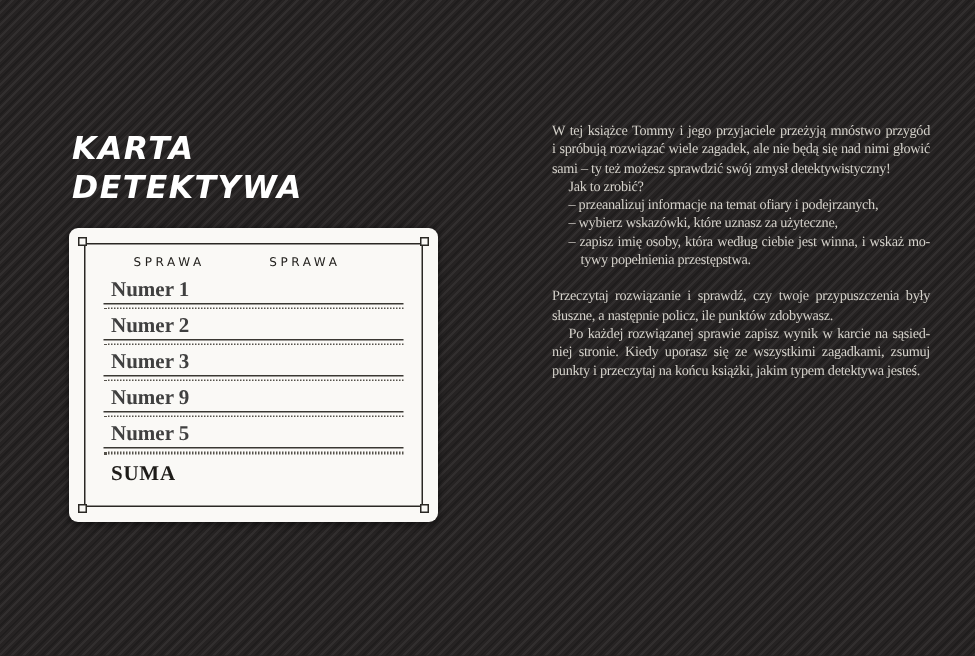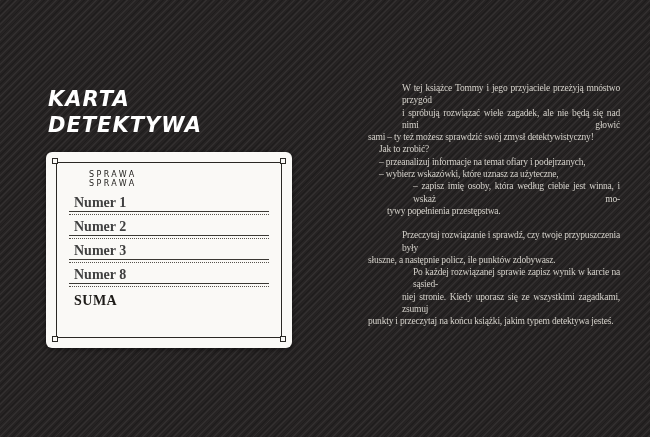--- a/index.html
+++ b/index.html
@@ -44,21 +44,21 @@
   }
   .corner.tl { top: -5px; left: -5px; }
   .corner.tr { top: -5px; right: -5px; }
   .corner.bl { bottom: -5px; left: -5px; }
   .corner.br { bottom: -5px; right: -5px; }
 
   .headers {
     display: flex; justify-content: space-between;
     padding: 2px 42px 0 20px; margin-bottom: 7px;
     font-family: "DejaVu Sans", sans-serif;
-    font-size: 8px; letter-spacing: 2.4px; color: #23211e; flex-direction: column;
+    font-size: 8px; letter-spacing: 2.4px; color: #23211e;
   }
   .case-row { margin-bottom: 4px; }
   .case-label {
     font-weight: bold; font-size: 14px; line-height: 16px;
     color: #404040; padding-left: 5px;
     border-bottom: 1px solid #3a3833;
   }
   .dot-rule { height: 3px; border-bottom: 1px dotted #55524b; }
   .dot-rule.extra { margin-top: -2px; height: 3px; }
   .suma-label {
@@ -67,21 +67,21 @@
     letter-spacing: 0.5px; color: #1e1c19;
   }
 
   
   .body-text {
     position: absolute; left: 368px; top: 82px; width: 252px;
     font-size: 9.5px; line-height: 12.3px; letter-spacing: -0.2px;
     color: #d4d1ca;
   }
   .line { min-height: 12.3px; }
-  .just { text-align: justify; text-align-last: justify; margin-left: 34px; }
+  .just { text-align: justify; text-align-last: justify; }
   .ind  { padding-left: 11px; }
   .ind2 { padding-left: 19px; }
   .gap  { margin-top: 12px; }
 </style>
 </head>
 <body>
 
 <section>
   <h1 class="title">
     <span>KARTA</span>
@@ -106,22 +106,27 @@
       </div>
       <div class="case-row">
         <div class="case-label">Numer 2</div>
         <div class="dot-rule"></div>
       </div>
       <div class="case-row">
         <div class="case-label">Numer 3</div>
         <div class="dot-rule"></div>
       </div>
       <div class="case-row">
-        <div class="case-label">Numer 8</div>
+        <div class="case-label">Numer 9</div>
         <div class="dot-rule"></div>
+      </div>
+      <div class="case-row">
+        <div class="case-label">Numer 5</div>
+        <div class="dot-rule"></div>
+        <div class="dot-rule extra"></div>
       </div>
 
       <div class="suma-label">SUMA</div>
     </div>
   </div>
 </section>
 
 <section class="body-text">
   <div class="line just">W tej książce Tommy i jego przyjaciele przeżyją mnóstwo przygód</div>
   <div class="line just">i spróbują rozwiązać wiele zagadek, ale nie będą się nad nimi głowić</div>

